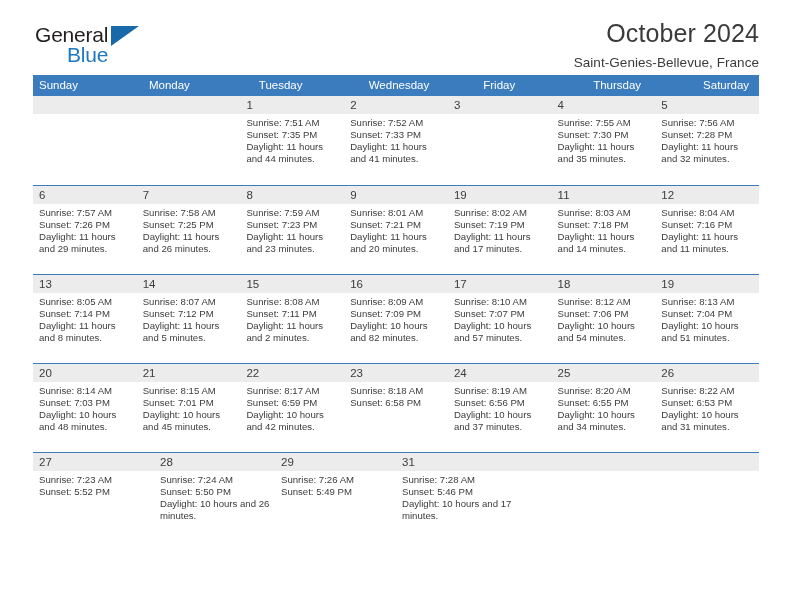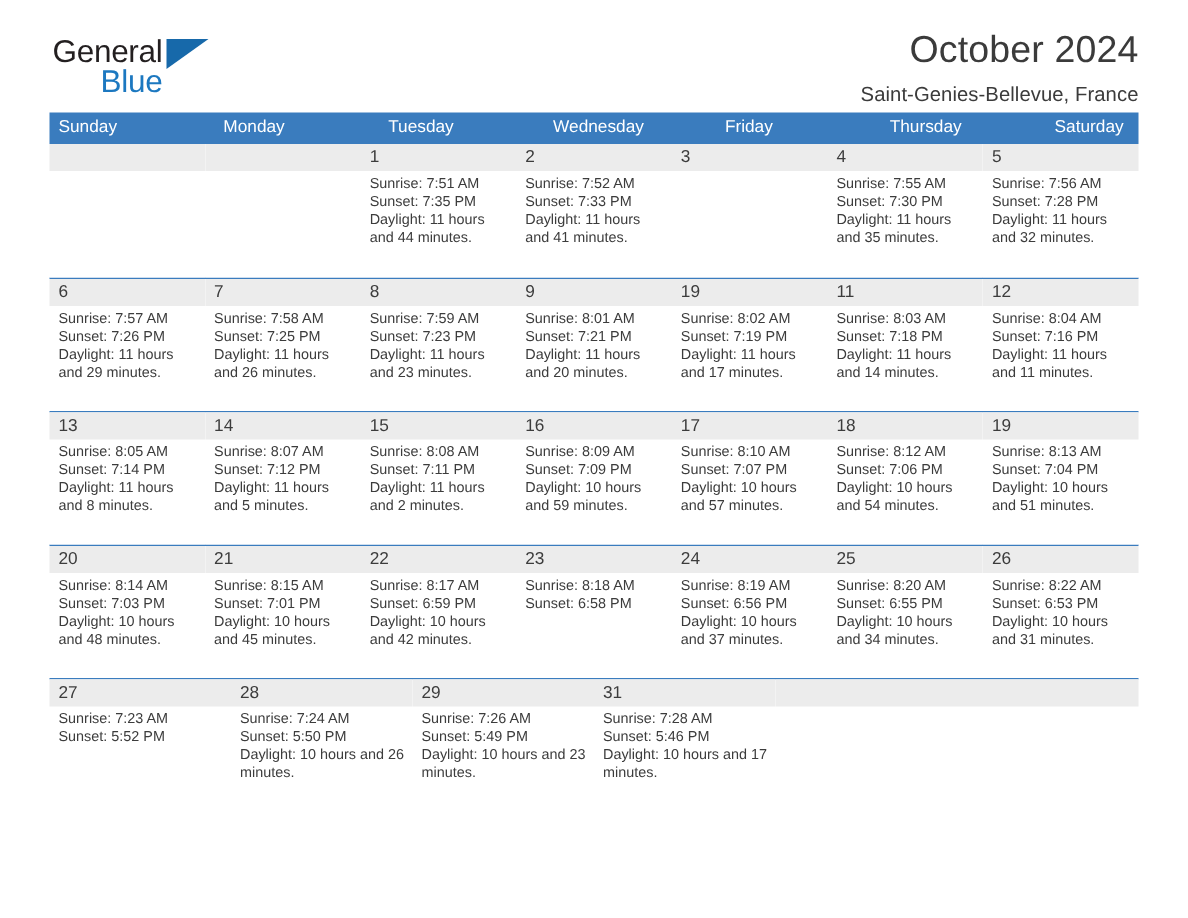--- a/index.html
+++ b/index.html
@@ -297,21 +297,21 @@
               <div>Sunrise: 8:08 AM</div>
               <div>Sunset: 7:11 PM</div>
               <div class="info-daylight">Daylight: 11 hours and 2 minutes.</div>
             </div>
           </div>
           <div class="day">
             <div class="day-num">16</div>
             <div class="day-info">
               <div>Sunrise: 8:09 AM</div>
               <div>Sunset: 7:09 PM</div>
-              <div class="info-daylight">Daylight: 10 hours and 59 minutes.</div>
+              <div class="info-daylight">Daylight: 10 hours and 82 minutes.</div>
             </div>
           </div>
           <div class="day">
             <div class="day-num">17</div>
             <div class="day-info">
               <div>Sunrise: 8:10 AM</div>
               <div>Sunset: 7:07 PM</div>
               <div class="info-daylight">Daylight: 10 hours and 57 minutes.</div>
             </div>
           </div>
@@ -403,21 +403,20 @@
               <div>Sunrise: 7:24 AM</div>
               <div>Sunset: 5:50 PM</div>
               <div class="info-daylight">Daylight: 10 hours and 26 minutes.</div>
             </div>
           </div>
           <div class="day">
             <div class="day-num">29</div>
             <div class="day-info">
               <div>Sunrise: 7:26 AM</div>
               <div>Sunset: 5:49 PM</div>
-              <div class="info-daylight">Daylight: 10 hours and 23 minutes.</div>
             </div>
           </div>
           <div class="day">
             <div class="day-num">31</div>
             <div class="day-info">
               <div>Sunrise: 7:28 AM</div>
               <div>Sunset: 5:46 PM</div>
               <div class="info-daylight">Daylight: 10 hours and 17 minutes.</div>
             </div>
           </div>

